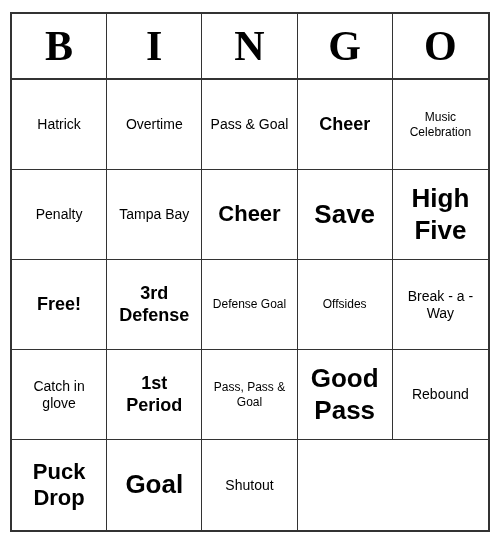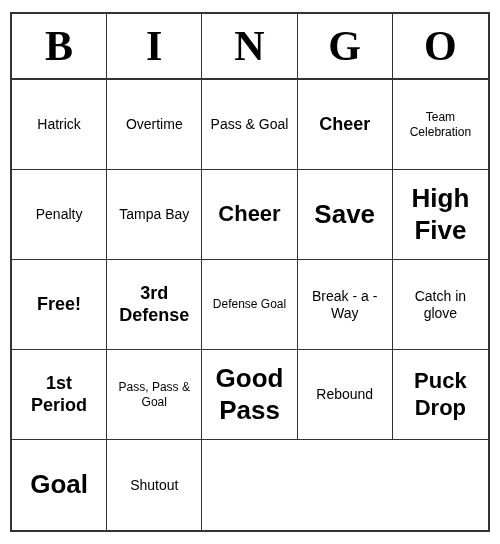--- a/index.html
+++ b/index.html
@@ -101,21 +101,21 @@
       <div class="bingo-cell">
         <span class="cell-text size-sm">Overtime</span>
       </div>
       <div class="bingo-cell">
         <span class="cell-text size-sm">Pass &amp; Goal</span>
       </div>
       <div class="bingo-cell">
         <span class="cell-text size-md">Cheer</span>
       </div>
       <div class="bingo-cell">
-        <span class="cell-text size-xs">Team Celebration</span>
+        <span class="cell-text size-xs">Music Celebration</span>
       </div>
       <div class="bingo-cell">
         <span class="cell-text size-sm">Penalty</span>
       </div>
       <div class="bingo-cell">
         <span class="cell-text size-sm">Tampa Bay</span>
       </div>
       <div class="bingo-cell">
         <span class="cell-text size-lg">Cheer</span>
       </div>
@@ -126,20 +126,23 @@
         <span class="cell-text size-xl">High Five</span>
       </div>
       <div class="bingo-cell">
         <span class="cell-text free-cell">Free!</span>
       </div>
       <div class="bingo-cell">
         <span class="cell-text size-md">3rd Defense</span>
       </div>
       <div class="bingo-cell">
         <span class="cell-text size-xs">Defense Goal</span>
+      </div>
+      <div class="bingo-cell">
+        <span class="cell-text size-xs">Offsides</span>
       </div>
       <div class="bingo-cell">
         <span class="cell-text size-sm">Break - a - Way</span>
       </div>
       <div class="bingo-cell">
         <span class="cell-text size-sm">Catch in glove</span>
       </div>
       <div class="bingo-cell">
         <span class="cell-text size-md">1st Period</span>
       </div>

